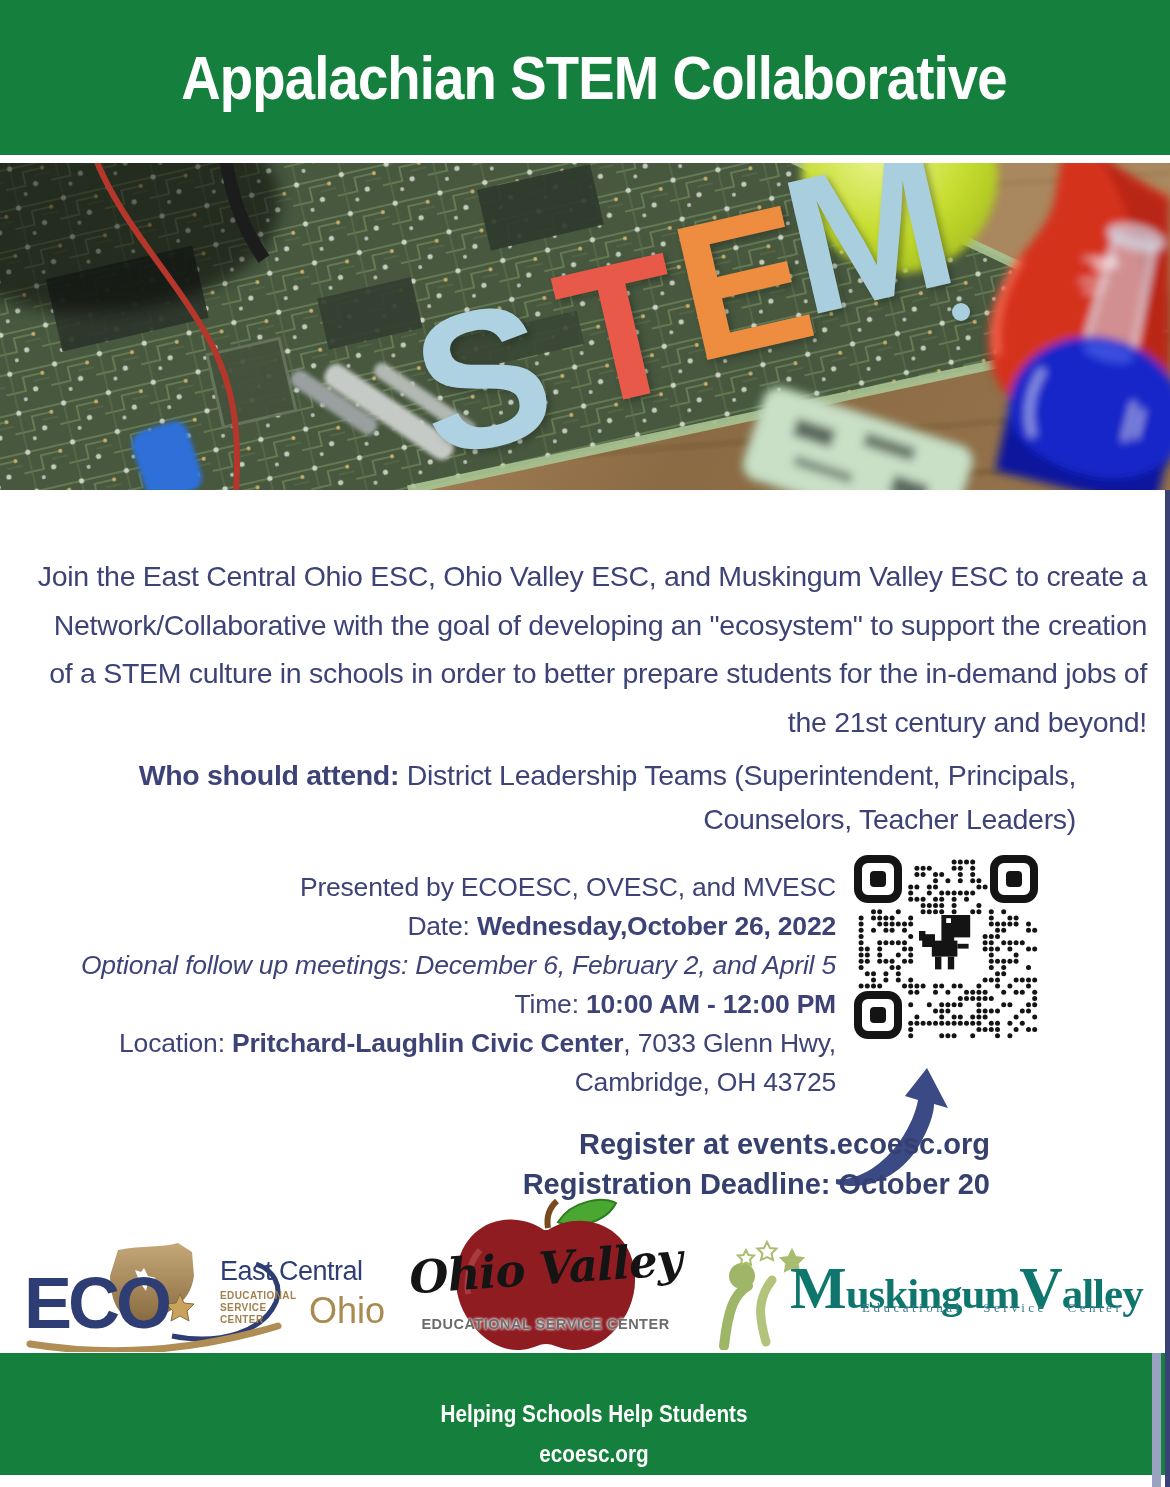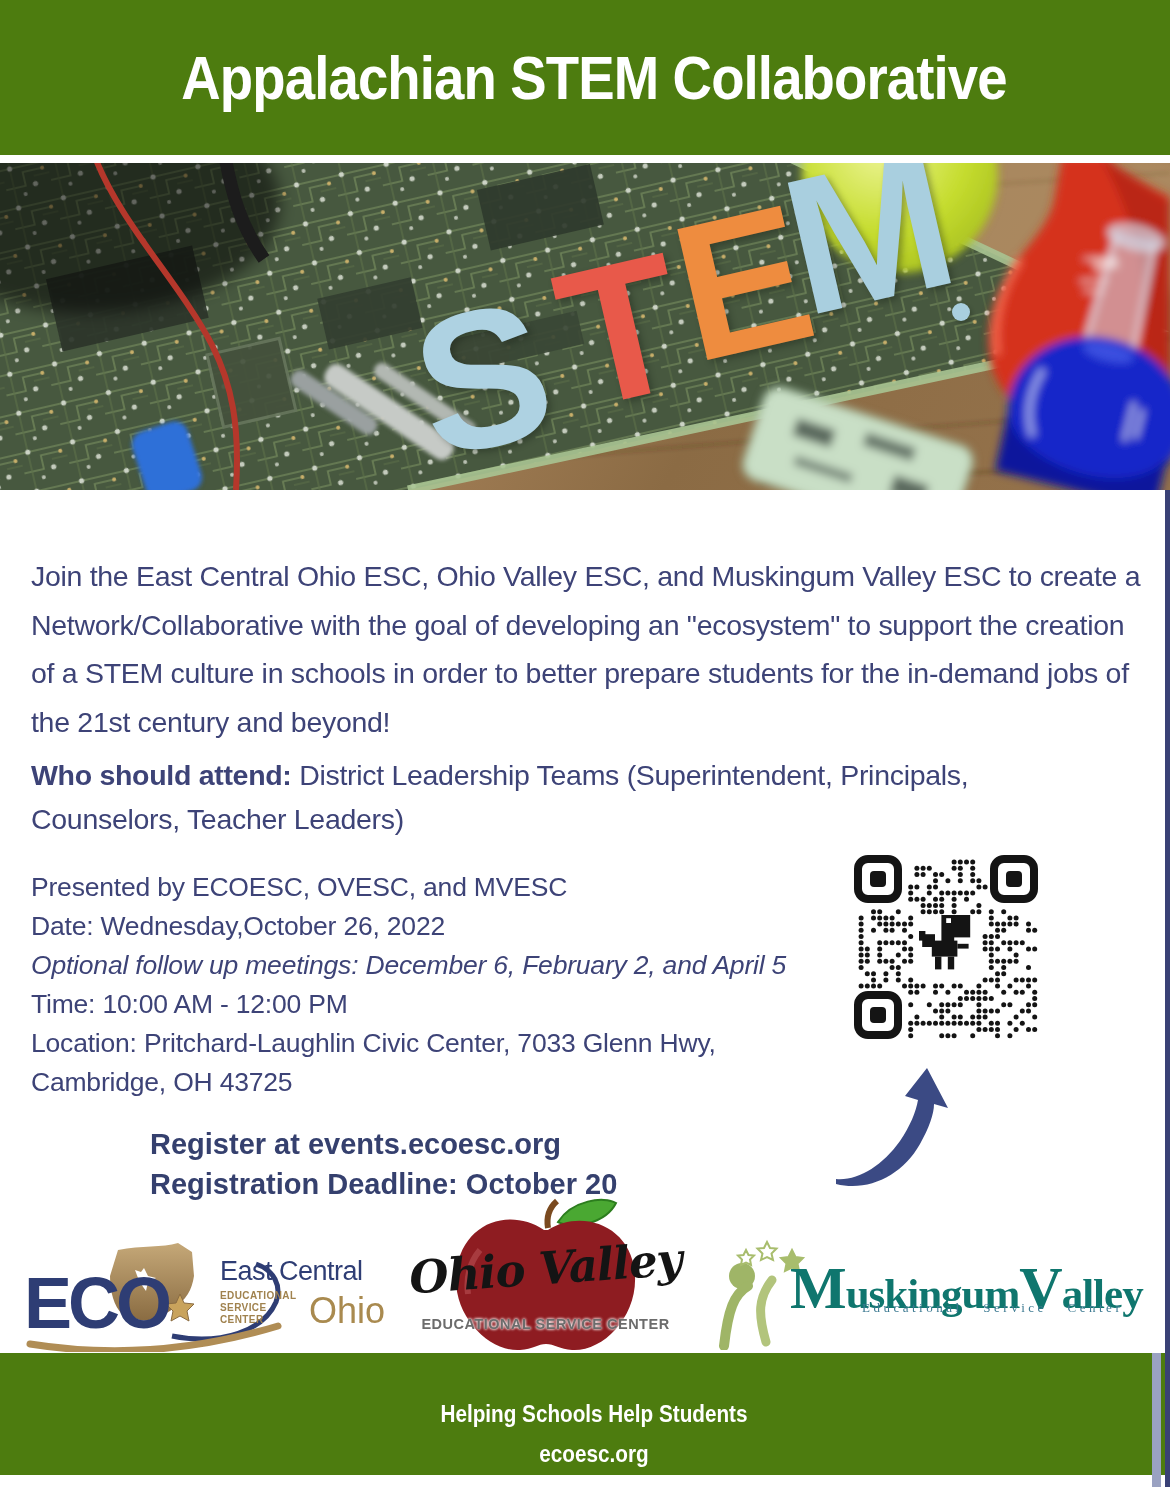--- a/index.html
+++ b/index.html
@@ -1,21 +1,21 @@
 <!DOCTYPE html>
 <html><head>
 <meta charset="utf-8">
 <style>
   * { margin:0; padding:0; box-sizing:border-box; }
   html,body { background:#e8e8e8; }
   body { font-family:"Liberation Sans", sans-serif; }
   .page { position:relative; width:1170px; height:1487px; background:#fff; margin:0 auto; overflow:hidden; }
 
   
-  .band { position:absolute; left:0; width:1170px; background:#4d7c0f;padding-left:18px; }
+  .band { position:absolute; left:0; width:1170px; background:#15803d;padding-left:18px; }
   .header-band { top:0; height:155px; display:flex; align-items:center; justify-content:center; }
   .page-title { color:#fff; font-size:62px; font-weight:bold; letter-spacing:-1px;
                 transform:scaleX(.88); transform-origin:center; white-space:nowrap; }
   .footer-band { top:1353px; height:122px; text-align:center; }
   .footer-line1 { margin-top:48px; }
   .footer-band div { color:#fff; font-size:23px; font-weight:bold; transform:scaleX(.9); transform-origin:center; }
   .footer-line2 { margin-top:13px; }
   .right-edge-strip { position:absolute; right:0; top:490px; width:5px; height:997px; background:#3a4176; }
   .footer-scroll-strip { position:absolute; right:9px; top:1353px; width:9px; height:134px; background:#9aa2c2; }
 
@@ -25,36 +25,36 @@
   .stem-letter { position:absolute; font-size:195px; font-weight:bold; line-height:1;
                  transform:rotate(-13deg); text-shadow:3px 4px 6px rgba(20,30,20,.35); }
   .letter-s { left:418px; top:118px; color:#aed2e2; }
   .letter-t { left:562px; top:70px;  color:#e8594a; }
   .letter-e { left:678px; top:22px;  color:#ee8c3f; }
   .letter-m { left:788px; top:-28px; color:#a9cfdf; }
   .stem-dot { position:absolute; left:952px; top:140px; width:18px; height:18px; border-radius:50%;
               background:#a9cfdf; box-shadow:2px 3px 4px rgba(20,30,20,.3); }
 
   
-  .copy { position:absolute; color:#3d4377; }
+  .copy { position:absolute; color:#3d4377;text-align:right; }
   .intro { left:31px; top:552px; width:1116px; font-size:28.5px; line-height:48.5px; letter-spacing:-.3px; }
   .attend { left:31px; top:753px; width:1045px; font-size:28.5px; line-height:44px; letter-spacing:-.3px; }
   .attend b { font-weight:bold; }
   .details { left:31px; top:868px; width:805px; font-size:26.5px; line-height:39px; letter-spacing:-.2px; }
-  .details .b { font-weight:normal;margin-top:41px; }
+  .details .b { font-weight:bold;margin-top:41px; }
   .details .i { font-style:italic; }
 
   
   .qr { position:absolute; left:850px; top:851px; width:196px; height:196px; background:#fff; }
 
   
   .arrow { position:absolute; left:828px; top:1062px; width:140px; height:135px; }
 
   
-  .register { position:absolute; left:150px; top:1124px; width:840px; text-align:left;
+  .register { position:absolute; left:150px; top:1124px; width:840px; text-align:right;
               color:#35406e; font-weight:bold; font-size:29px; line-height:40px; }
 
   
   .logo { position:absolute; }
   .logo-eco { left:22px; top:1240px; width:360px; height:112px; }
   .eco-text { position:absolute; left:198px; top:16px; width:165px; }
   .eco-line1 { color:#2e3d74; font-size:27px; letter-spacing:-.5px; }
   .eco-row { display:flex; align-items:flex-end; margin-top:3px; }
   .eco-sub { color:#a0824e; font-size:10px; font-weight:bold; letter-spacing:.4px; line-height:12px; }
   .eco-state { color:#a98a4f; font-size:36px; line-height:30px; }

